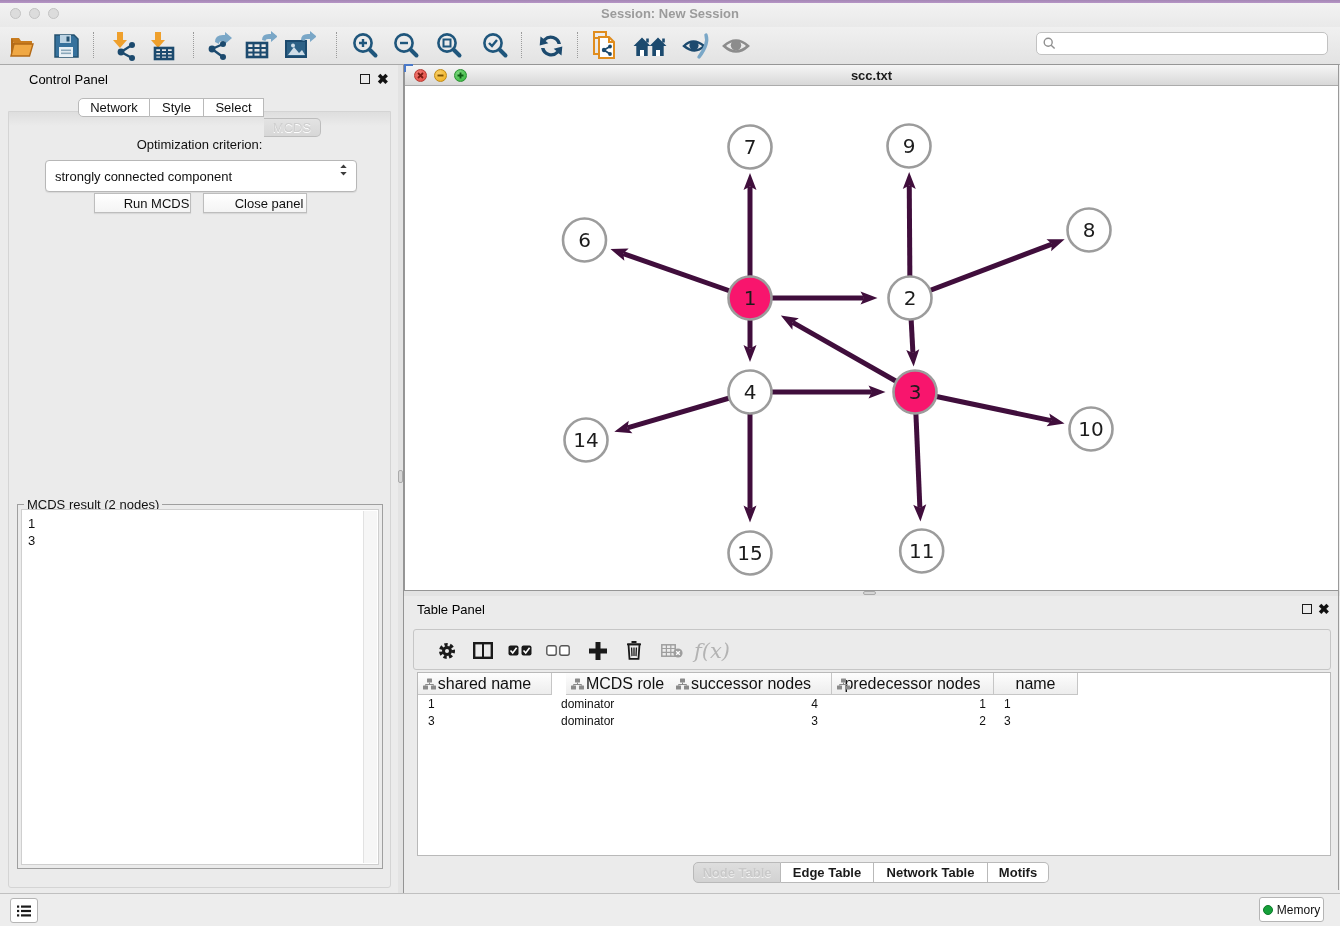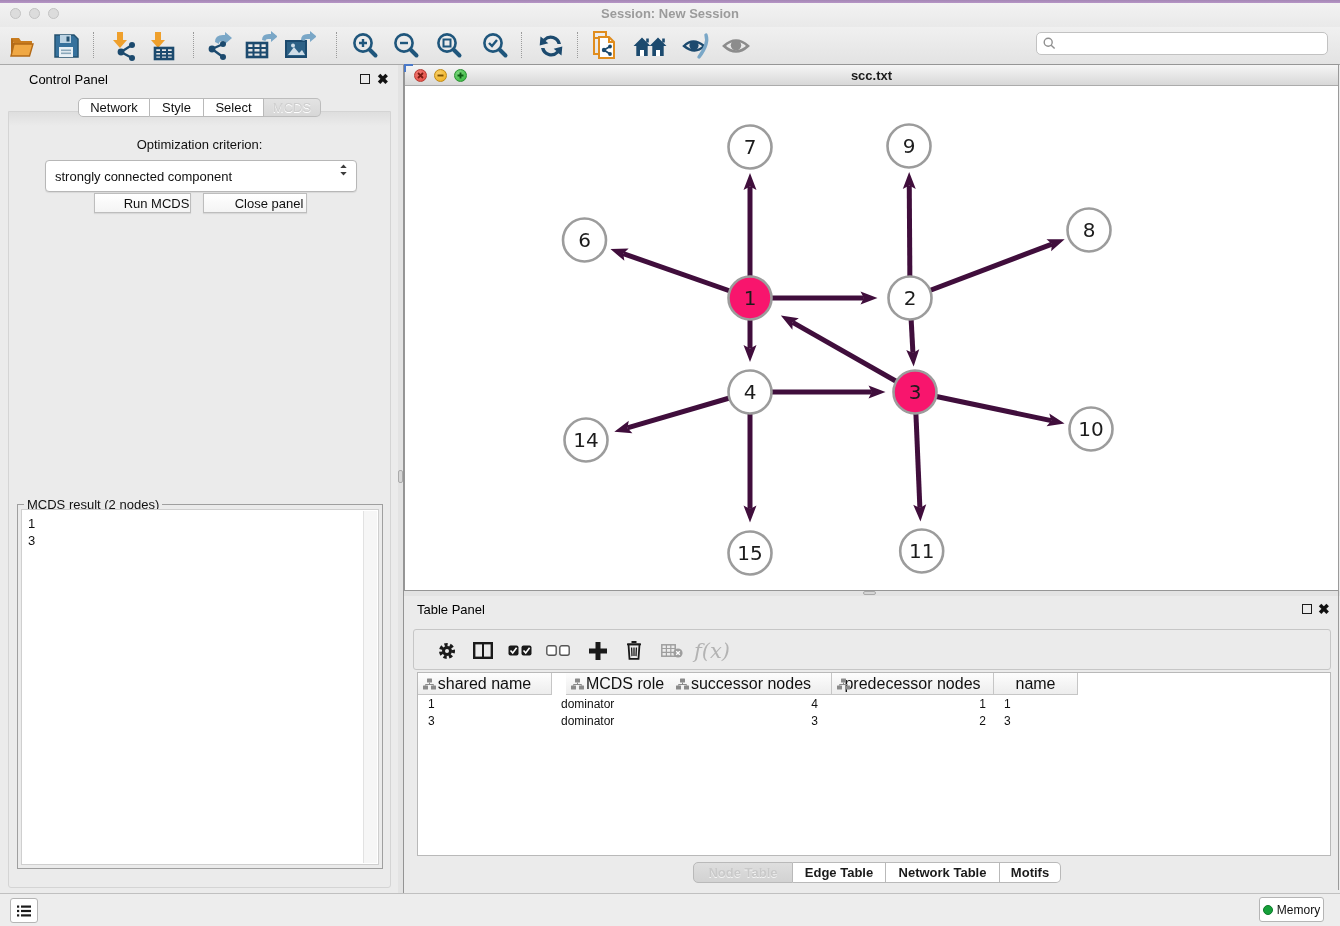--- a/index.html
+++ b/index.html
@@ -33,21 +33,21 @@
   .panel-title { font-size:13px; color:#000; }
   .float-btn { position:absolute; width:10px; height:10px; border:1.6px solid #1c1c1c; background:transparent; }
   .close-x { position:absolute; font-size:14px; font-weight:bold; color:#111; line-height:12px; }
 
   .cp-tabs { position:absolute; left:78px; top:33px; z-index:3; height:22px; display:flex; }
   .cp-tab { height:19px; background:#fff; border:1px solid #b9b9b9; border-left:none;
     font-size:13px; color:#111; display:flex; align-items:center; justify-content:center; }
   .cp-tab:first-child { border-left:1px solid #b9b9b9; border-radius:5px 0 0 5px; }
   .cp-tab:last-child { border-radius:0 5px 5px 0; }
   .cp-tab.active { background:linear-gradient(#e3e3e3,#d7d7d7); color:#cecece;
-    text-shadow:0 1px 0 #ffffff; border-color:#bdbdbd; }
+    text-shadow:0 1px 0 #ffffff; border-color:#bdbdbd;margin-top:20px; }
 
   .cp-content { position:absolute; left:8px; top:46px; width:383px; height:777px;
     border:1px solid #d4d4d4; border-radius:0 0 3px 3px; background:#ebebeb; }
   .cp-content::before { content:""; position:absolute; left:0; top:0; width:100%; height:14px;
     background:linear-gradient(#dedede,#ebebeb); }
   .opt-label { position:absolute; left:0; top:25px; width:100%; text-align:center; font-size:13px; color:#111; }
   .dropdown { position:absolute; left:36px; top:48px; width:312px; height:32px; background:#fff;
     border:1px solid #b7b7b7; border-radius:4px; display:flex; align-items:center;
     font-size:13px; color:#111; padding-left:9px; box-shadow:0 1px 1px rgba(0,0,0,0.08); }
   .dd-arrows { position:absolute; right:7px; top:1px; width:11px; height:16px; }
@@ -532,21 +532,21 @@
           <div class="dt-cell" style="left: 0px; width: 134px; text-align: left; padding: 0px 0px 0px 10px;">3</div>
           <div class="dt-cell" style="left: 134px; width: 119px; text-align: left; padding: 0px 0px 0px 9px;">dominator</div>
           <div class="dt-cell" style="left: 253px; width: 161px; text-align: right; padding: 0px 14px 0px 0px;">3</div>
           <div class="dt-cell" style="left: 414px; width: 162px; text-align: right; padding: 0px 8px 0px 0px;">2</div>
           <div class="dt-cell" style="left: 576px; width: 84px; text-align: left; padding: 0px 0px 0px 10px;">3</div>
         </div>
       </div>
   </div>
 
   <div class="tp-tabs">
-      <div class="tp-tab active" style="width: 100px;">Node Table</div>
+      <div class="tp-tab active" style="width: 88px;">Node Table</div>
       <div class="tp-tab" style="width: 93px;">Edge Table</div>
       <div class="tp-tab" style="width: 114px;">Network Table</div>
       <div class="tp-tab" style="width: 61px;">Motifs</div>
     </div>
 </div>
 
 <div class="statusbar">
   <div class="sb-left-btn">
     <svg width="14" height="12" viewBox="0 0 14 12">
       <g fill="#1a1a1a">

